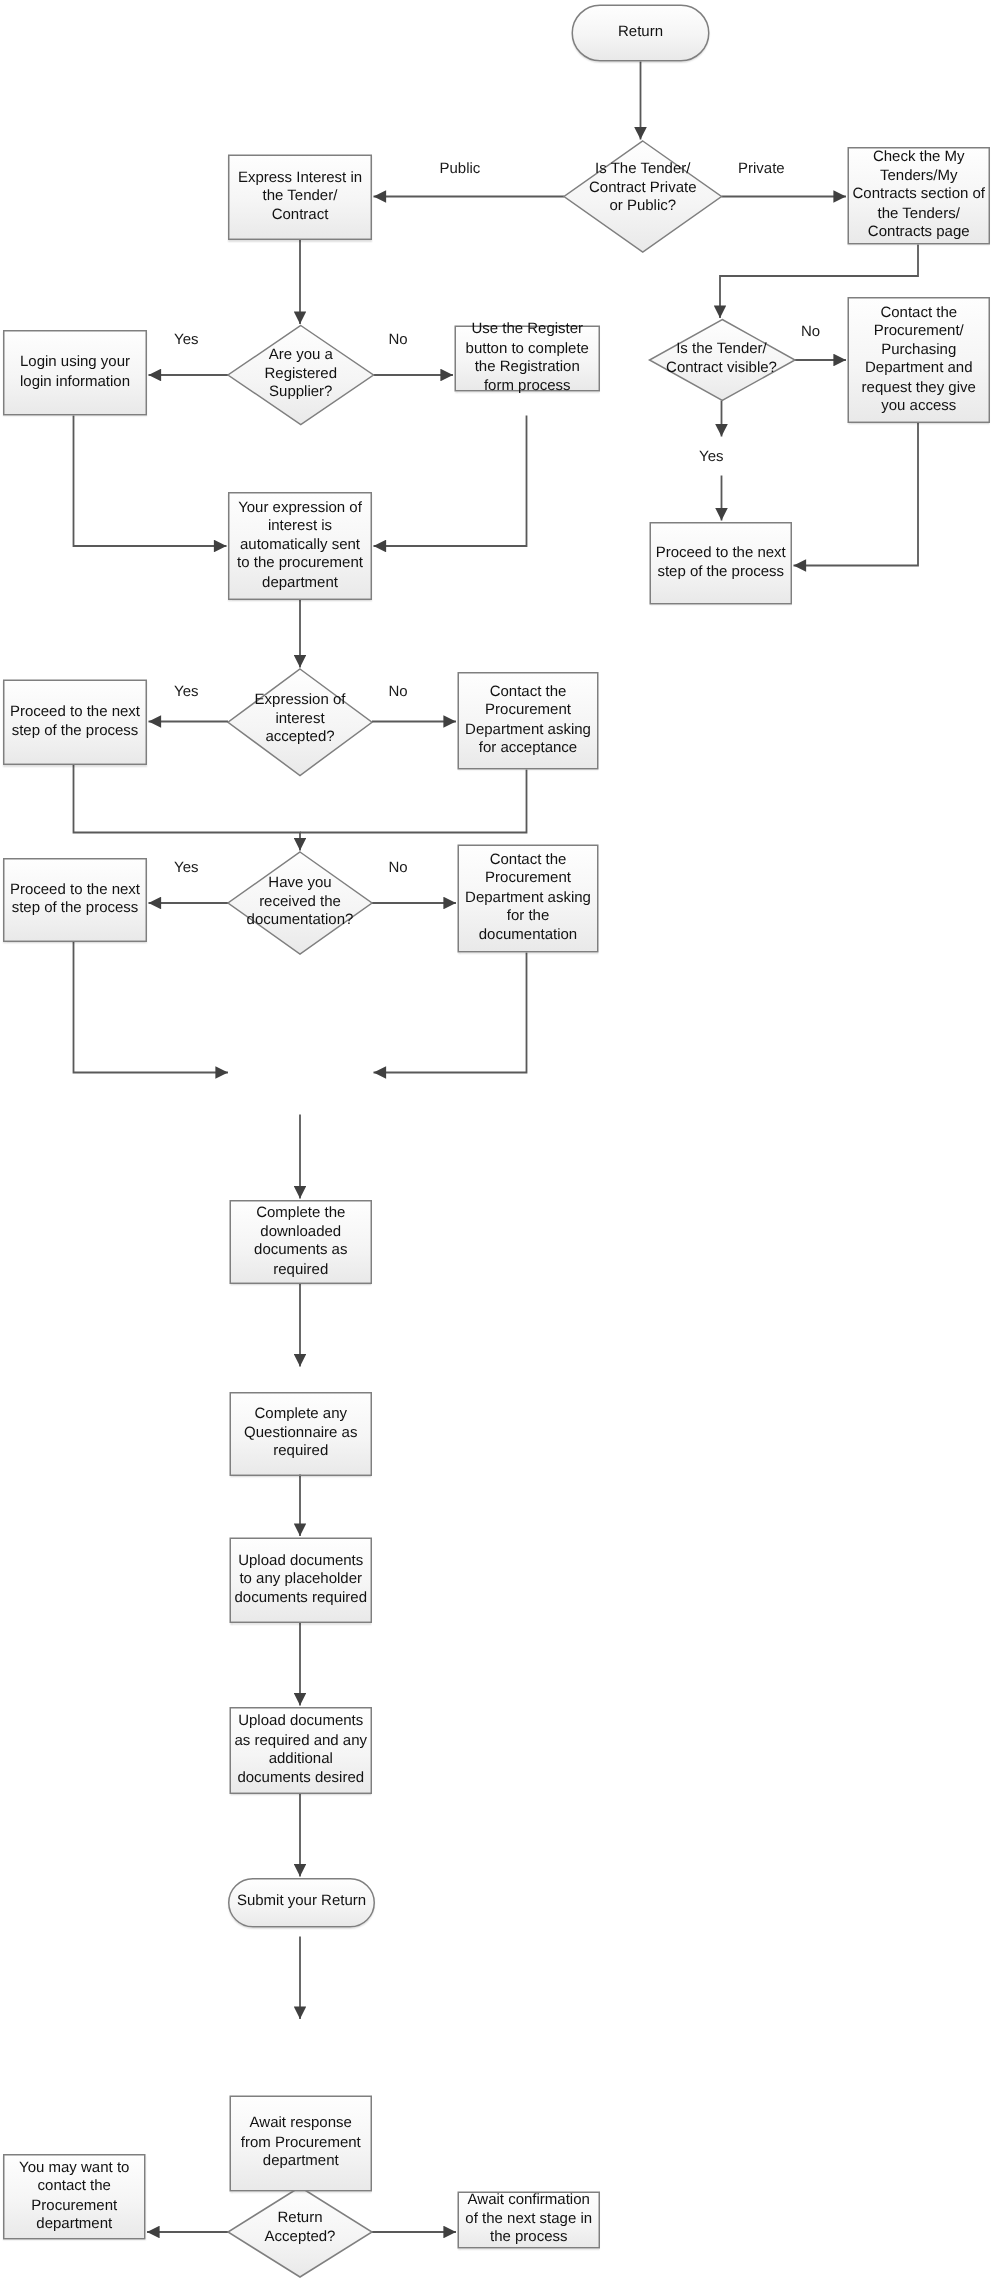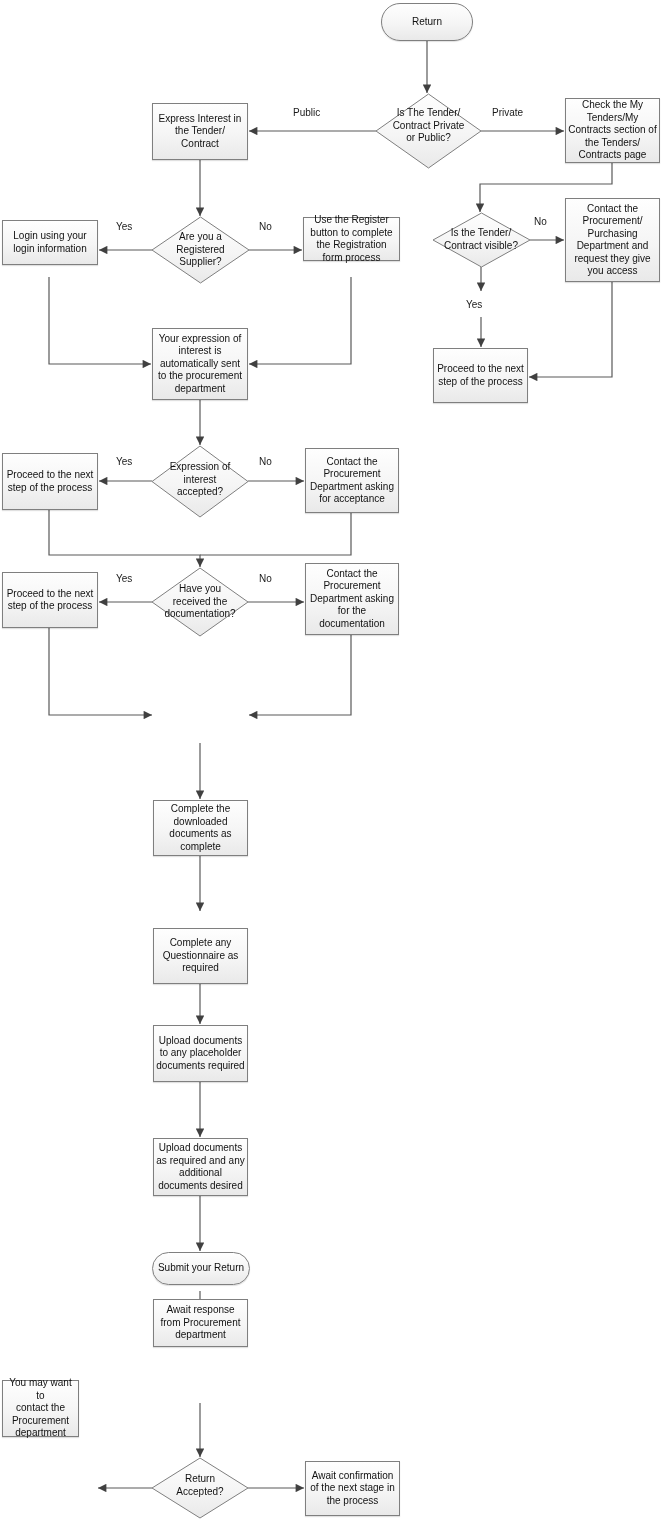--- a/index.html
+++ b/index.html
@@ -97,21 +97,21 @@
 the Tenders/
 Contracts page</span>
   </div>
 
   <div class="node rect" style="left:152px;top:103px;width:96px;height:57px">
     <span class="lbl">Express Interest in
 the Tender/
 Contract</span>
   </div>
 
-  <div class="node rect" style="left:2px;top:220px;width:96px;height:45px">
+  <div class="node rect" style="left:2px;top:220px;width:96px;height:57px">
     <span class="lbl">Login using your
 login information</span>
   </div>
 
   <div class="node rect" style="left:303px;top:217px;width:97px;height:44px">
     <span class="lbl">Use the Register
 button to complete
 the Registration
 form process</span>
   </div>
@@ -161,21 +161,21 @@
 Department asking
 for the
 documentation</span>
   </div>
 
 
   <div class="node rect" style="left:153px;top:800px;width:95px;height:56px">
     <span class="lbl">Complete the
 downloaded
 documents as
-complete</span>
+required</span>
   </div>
 
   <div class="node rect" style="left:153px;top:928px;width:95px;height:56px">
     <span class="lbl">Complete any
 Questionnaire as
 required</span>
   </div>
 
   <div class="node rect" style="left:153px;top:1025px;width:95px;height:57px">
     <span class="lbl">Upload documents
@@ -187,34 +187,34 @@
     <span class="lbl">Upload documents
 as required and any
 additional
 documents desired</span>
   </div>
 
   <div class="node stadium" style="left:152px;top:1252px;width:98px;height:33px">
     <span class="lbl">Submit your Return</span>
   </div>
 
-  <div class="node rect" style="left:153px;top:1299px;width:95px;height:48px">
+  <div class="node rect" style="left:153px;top:1397px;width:95px;height:64px">
     <span class="lbl">Await response
 from Procurement
 department</span>
   </div>
 
-  <div class="node rect" style="left:2px;top:1380px;width:77px;height:57px">
+  <div class="node rect" style="left:2px;top:1436px;width:95px;height:57px">
     <span class="lbl">You may want to
 contact the
 Procurement
 department</span>
   </div>
 
-  <div class="node rect" style="left:305px;top:1461px;width:95px;height:55px">
+  <div class="node rect" style="left:305px;top:1461px;width:95px;height:38px">
     <span class="lbl">Await confirmation
 of the next stage in
 the process</span>
   </div>
 
   <div class="dlabel" style="left:384px;top:106px;width:89px;height:50px">
     <span class="lbl">Is The Tender/
 Contract Private
 or Public?</span>
   </div>

